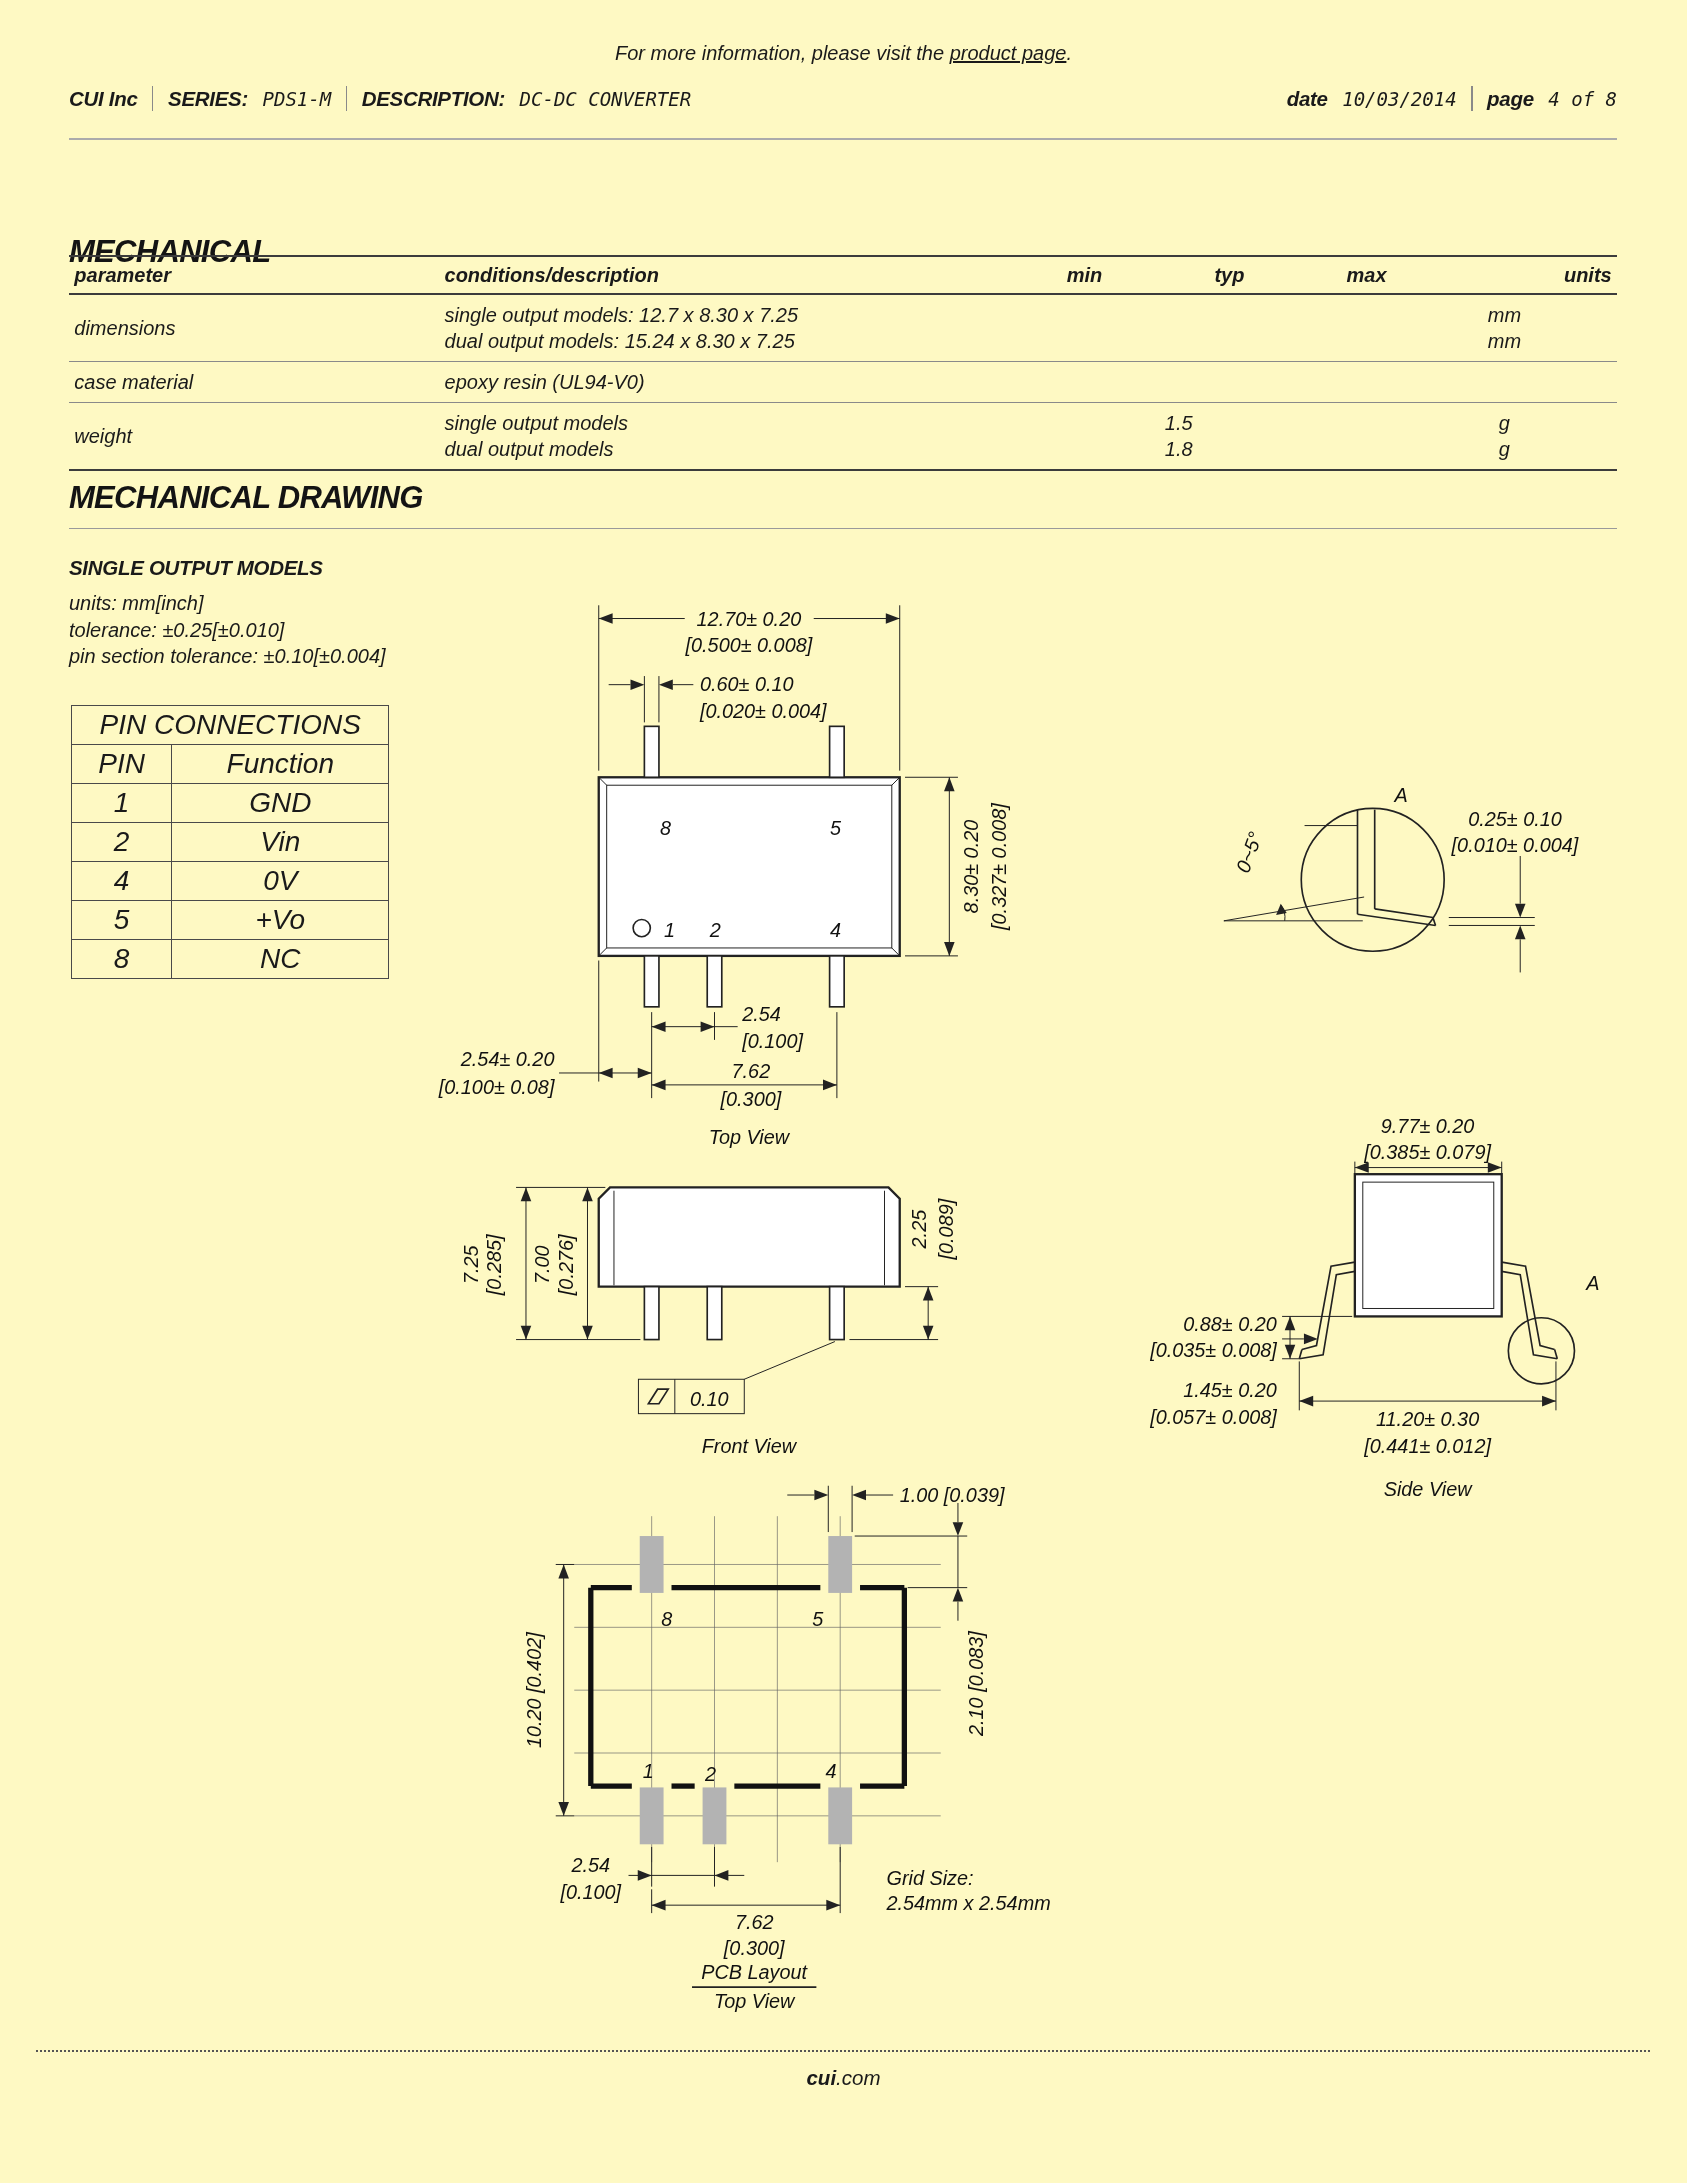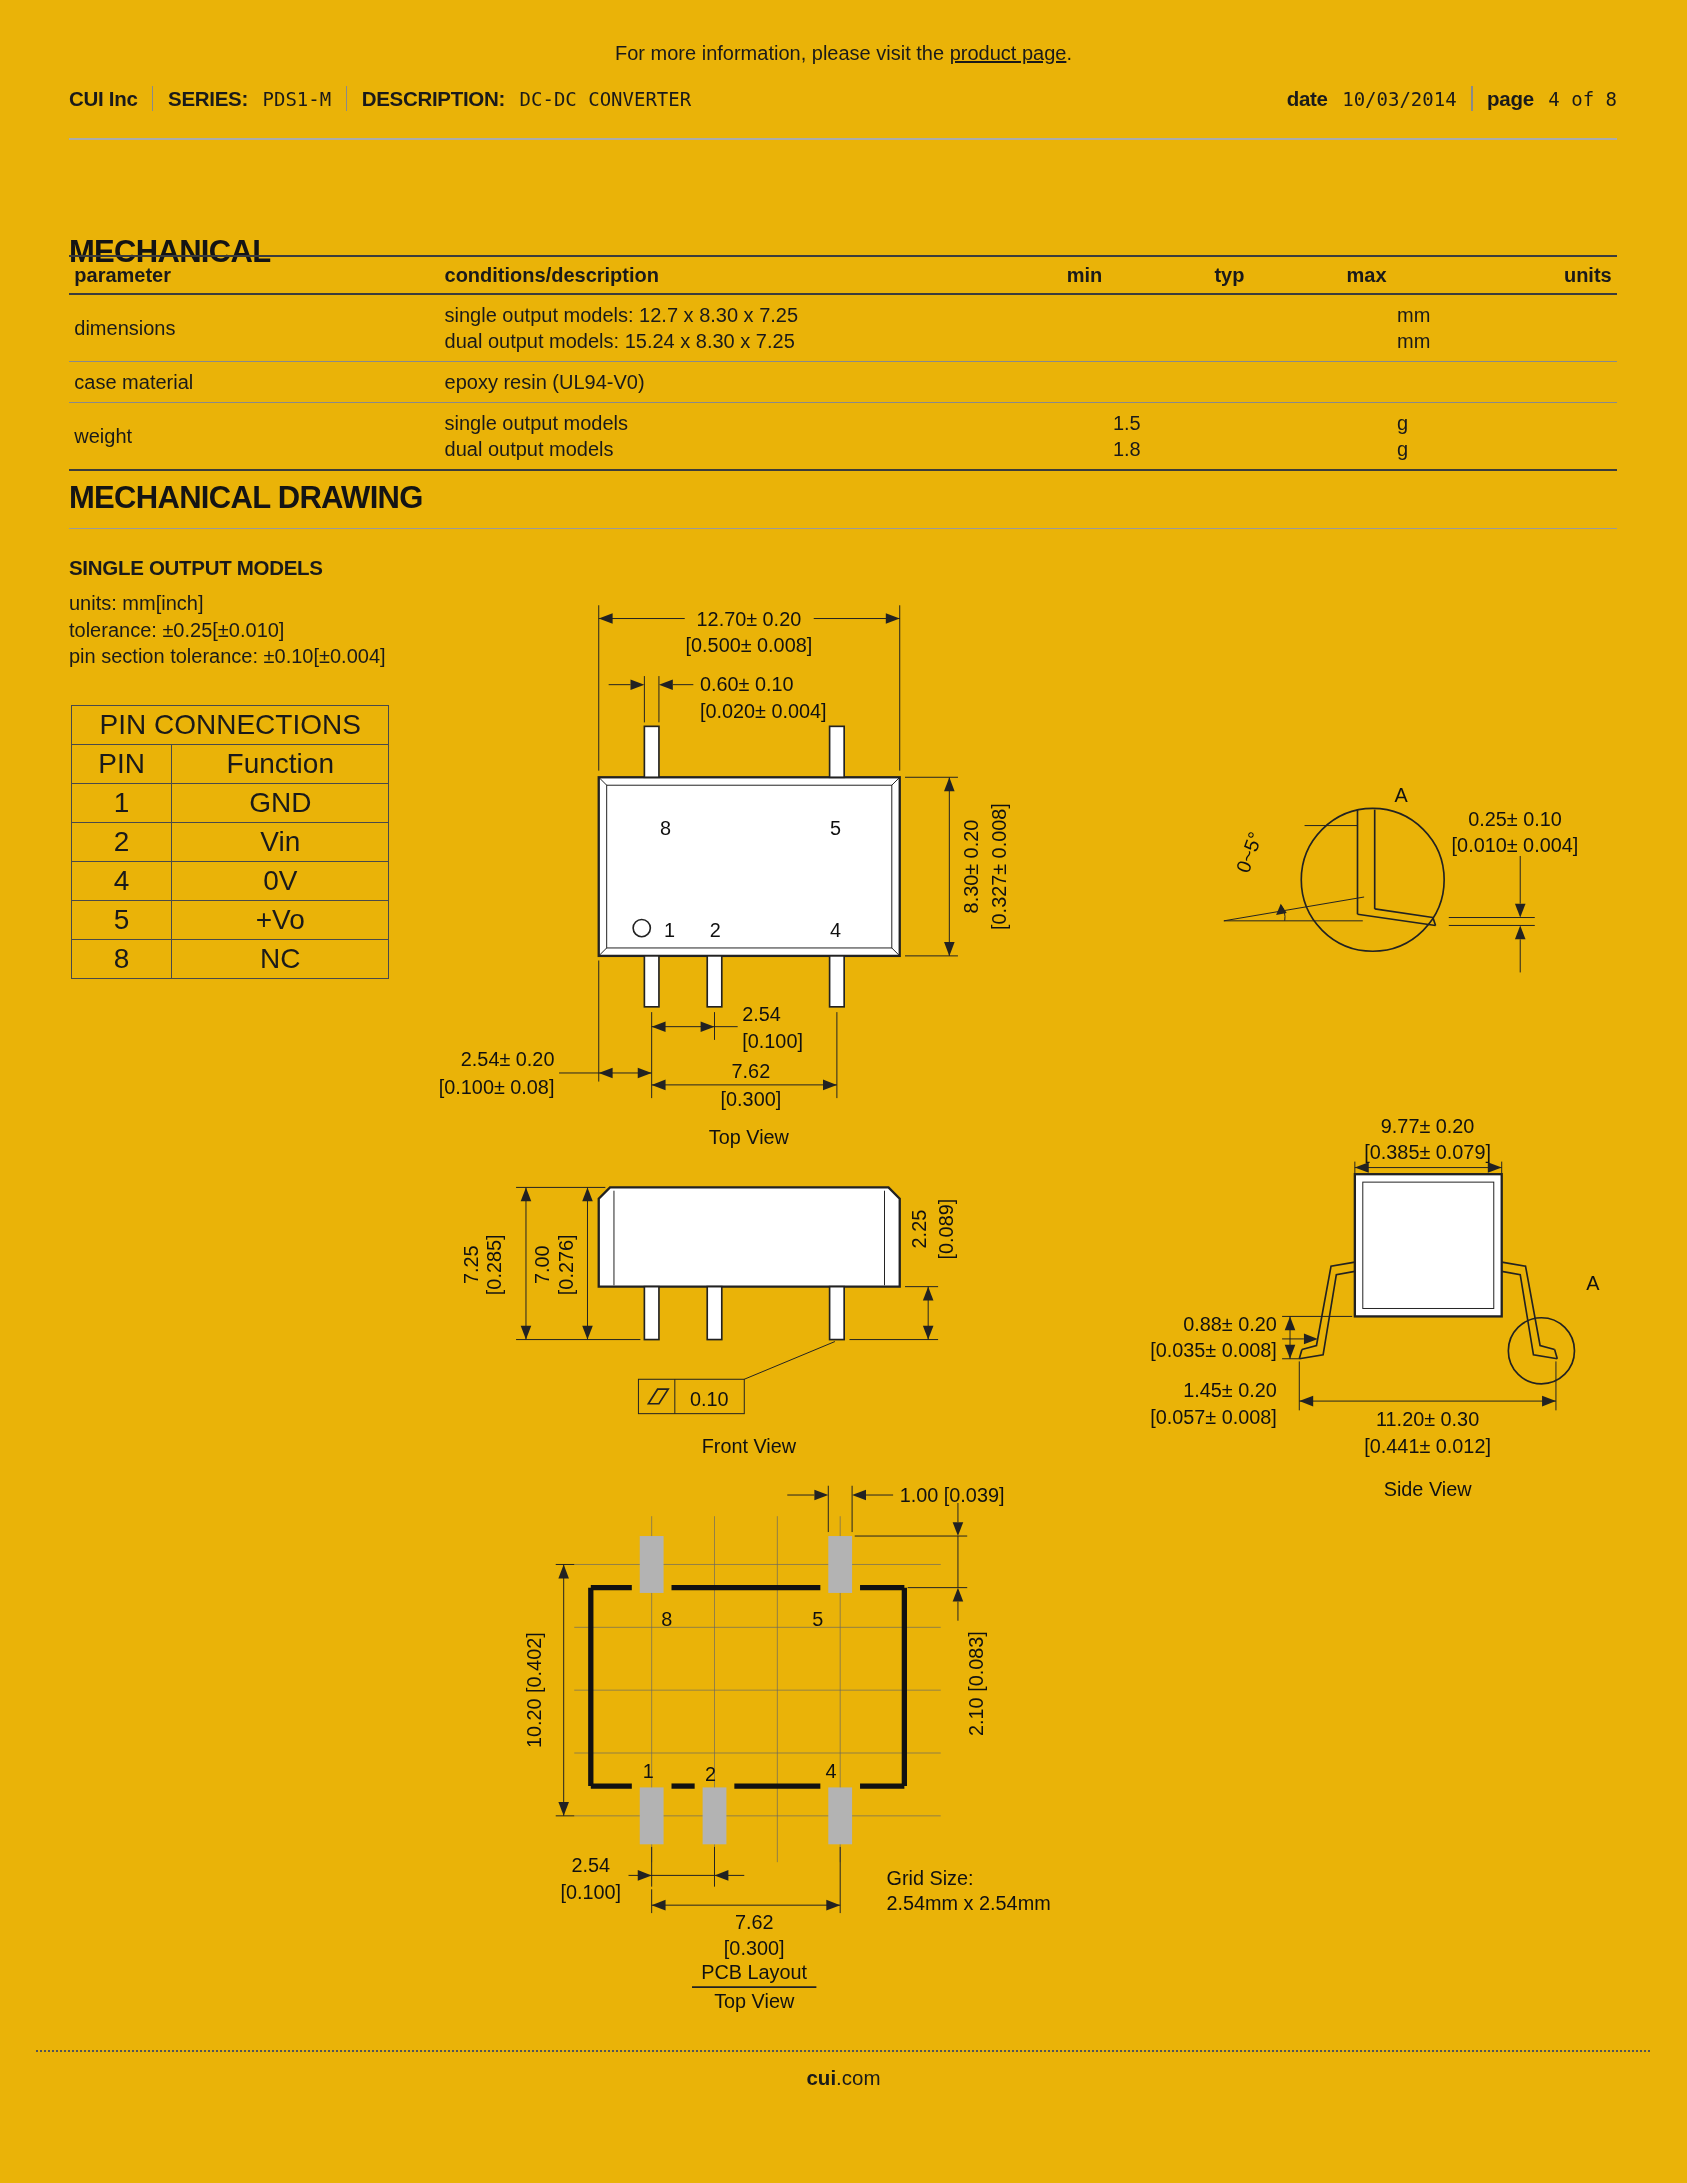--- a/index.html
+++ b/index.html
@@ -1,19 +1,19 @@
 <!DOCTYPE html>
 <html style="font-size:10.6px"><head>
 <meta charset="utf-8">
 <title>PDS1-M Datasheet — Mechanical</title>
 <style>
   html,body { margin:0; padding:0; background:#fff; }
   .page {
-    position:relative; width:1687px; height:2183px; background:#eab308;
-    font-family:"Liberation Sans", sans-serif; color:#1a1a1a; overflow:hidden;
+    position:relative; width:1687px; height:2183px; background:#fef9c3;
+    font-family:"Liberation Sans", sans-serif; color:#1a1a1a; overflow:hidden;font-style:italic;
   }
   
   .top-note { position:absolute; top:42px; left:0; width:100%; text-align:center; font-size:20px; }
   .link { text-decoration:underline; cursor:pointer; }
   .header-bar { position:absolute; top:86px; left:69px; width:1548px;
     display:flex; justify-content:space-between; align-items:center; }
   .hgrp { display:flex; align-items:center; gap:14.6px; font-size:20.5px; }
   .lbl { font-weight:bold; letter-spacing:-0.3px; }
   .val { font-family:"DejaVu Sans Mono", monospace; font-size:19px; }
   .sep { width:1.3px; height:25px; background:#8a8a8a; }
@@ -27,21 +27,21 @@
 
   
   .mech-table { position:absolute; top:255px; left:69px; width:1548px;
     border-collapse:collapse; table-layout:fixed; font-size:20px;
     border-top:2.6px solid #3c3c3c; border-bottom:2.6px solid #3c3c3c; }
   .mech-table th { font-weight:bold; padding:6.6px 5.3px; }
   .mech-table td { padding:6.6px 5.3px; line-height:26.5px; }
   .mech-table thead th { border-bottom:2px solid #3c3c3c; text-align:left; }
   .mech-table thead th.num { text-align:right; }
   .mech-table tbody tr + tr td { border-top:1.3px solid #8a8a8a; }
-  .mech-table td.num { text-align:left; vertical-align:middle;margin-top:40px; }
+  .mech-table td.num { text-align:center; vertical-align:middle;margin-top:40px; }
   .mech-table td.param { vertical-align:middle; }
 
   
   .pin-table { position:absolute; top:705px; left:71px; border-collapse:collapse;
     font-size:28px; text-align:center; }
   .pin-table th, .pin-table td { border:1.3px solid #4a4a4a; font-weight:normal;
     height:38px; padding:0 6.6px; }
   .col-pin { width:86px; } .col-fn { width:203px; }
 
   

